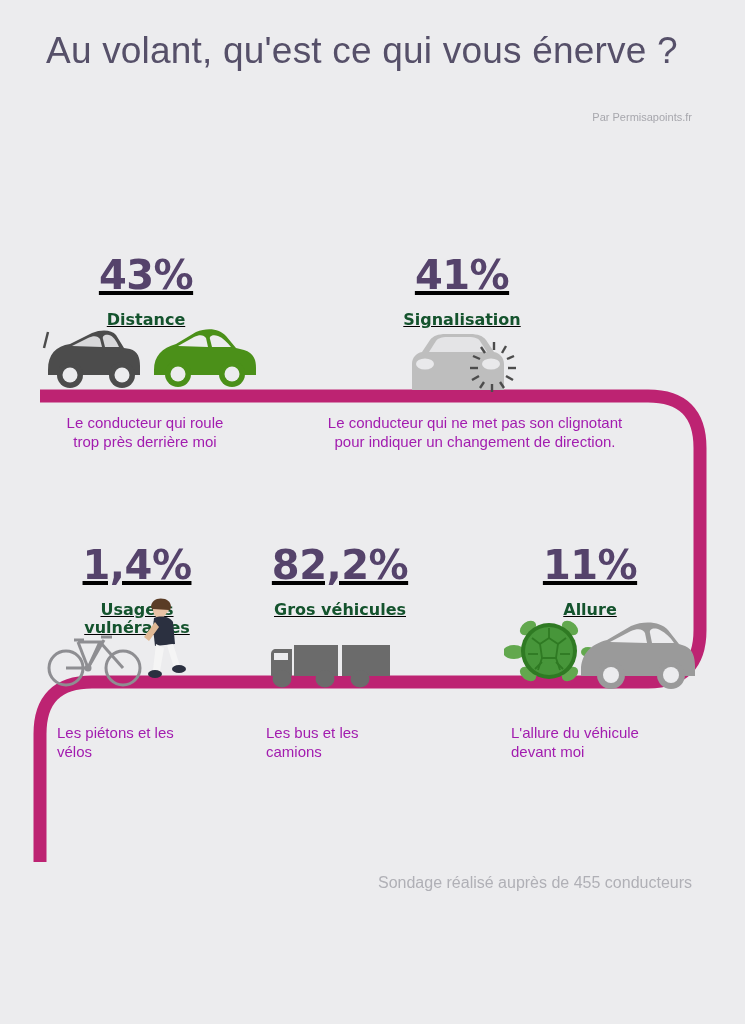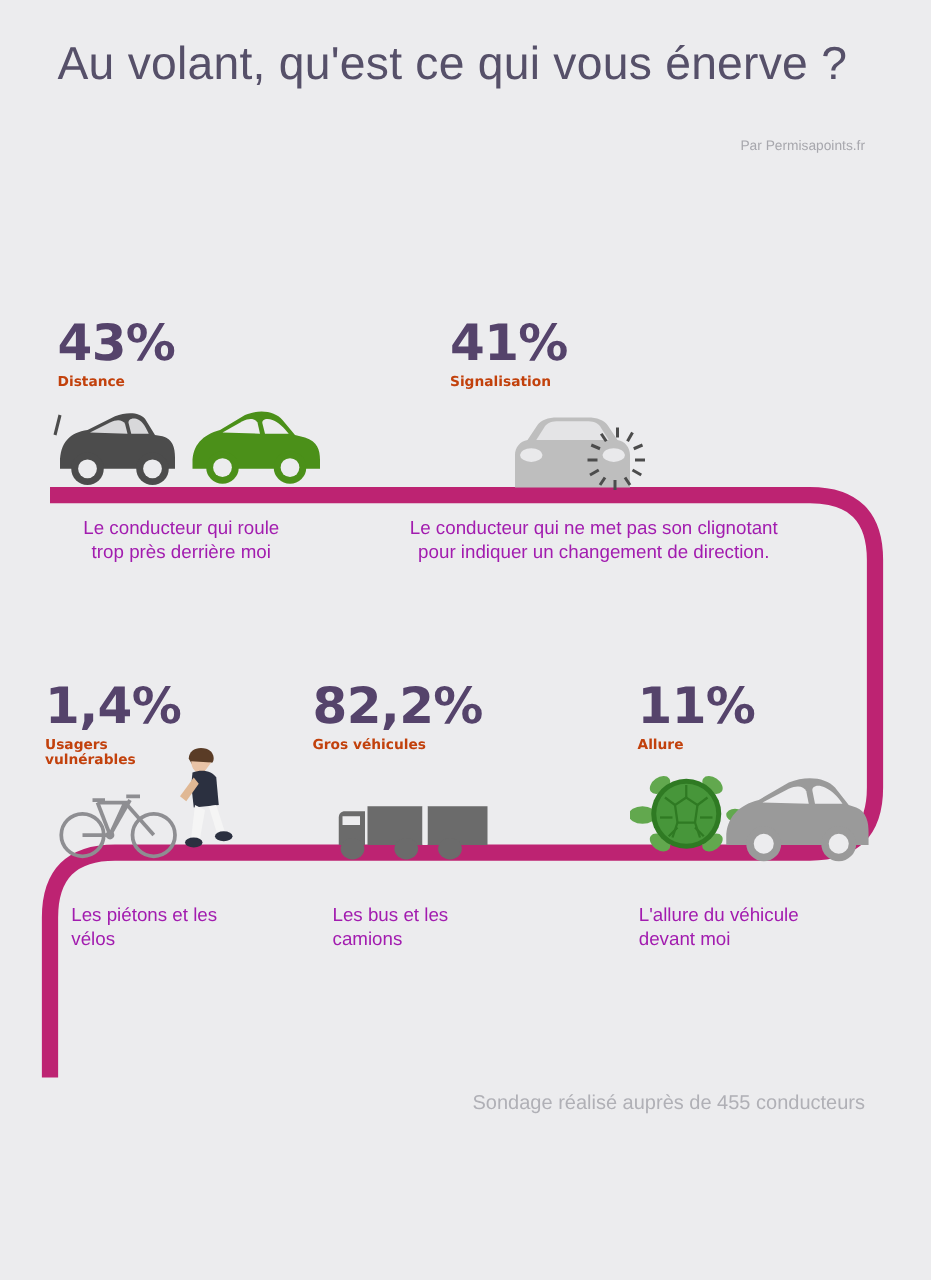--- a/index.html
+++ b/index.html
@@ -31,25 +31,25 @@
   #ribbon{position:absolute;left:0;top:0;width:745px;height:1024px;}
 
   
   .stat{position:absolute;}
   .pct{
     font-size:40px;font-weight:bold;color:#55436b;
     line-height:1;letter-spacing:-0.5px;
     font-family:"DejaVu Sans", sans-serif;
   }
   .cat{
-    font-size:11px;font-weight:bold;color:#c2410c;
-    line-height:1.1;margin-top:5px;
+    font-size:16px;font-weight:bold;color:#14532d;
+    line-height:1.1;margin-top:16px;
     font-family:"DejaVu Sans", sans-serif;
   }
-  .center{text-align:left;}
+  .center{text-align:center;text-decoration:underline;}
   .caption{
     position:absolute;font-size:15px;color:#a21caf;
     line-height:1.25;
   }
   .caption.ctr{text-align:center;}
 
   .art{position:absolute;}
 </style>
 </head>
 <body>
@@ -127,21 +127,21 @@
       <line x1="74" y1="40" x2="82" y2="40"></line>
       <line x1="77" y1="28" x2="84" y2="31"></line>
       <line x1="85" y1="19" x2="89" y2="25"></line>
     </g>
   </svg>
 
   <div class="caption ctr" style="left:300px;top:414px;width:350px;">
     <span>Le conducteur  qui ne met pas son clignotant<br>pour indiquer un changement de direction.</span>
   </div>
 
-  <div class="stat center" style="left:36px;top:545px;width:170px;">
+  <div class="stat center" style="left:52px;top:545px;width:170px;">
     <div class="pct">1,4%</div>
     <div class="cat">Usagers<br>vulnérables</div>
   </div>
 
   <svg class="art" style="left:44px;top:628px;width:102px;height:60px;" viewBox="0 0 102 60">
     <g fill="none" stroke="#8e8e92" stroke-width="3">
       <circle cx="22" cy="40" r="17"></circle>
       <circle cx="79" cy="40" r="17"></circle>
       <path d="M22 40 L44 40 L56 14 L34 14"></path>
       <path d="M44 40 L60 12"></path>

